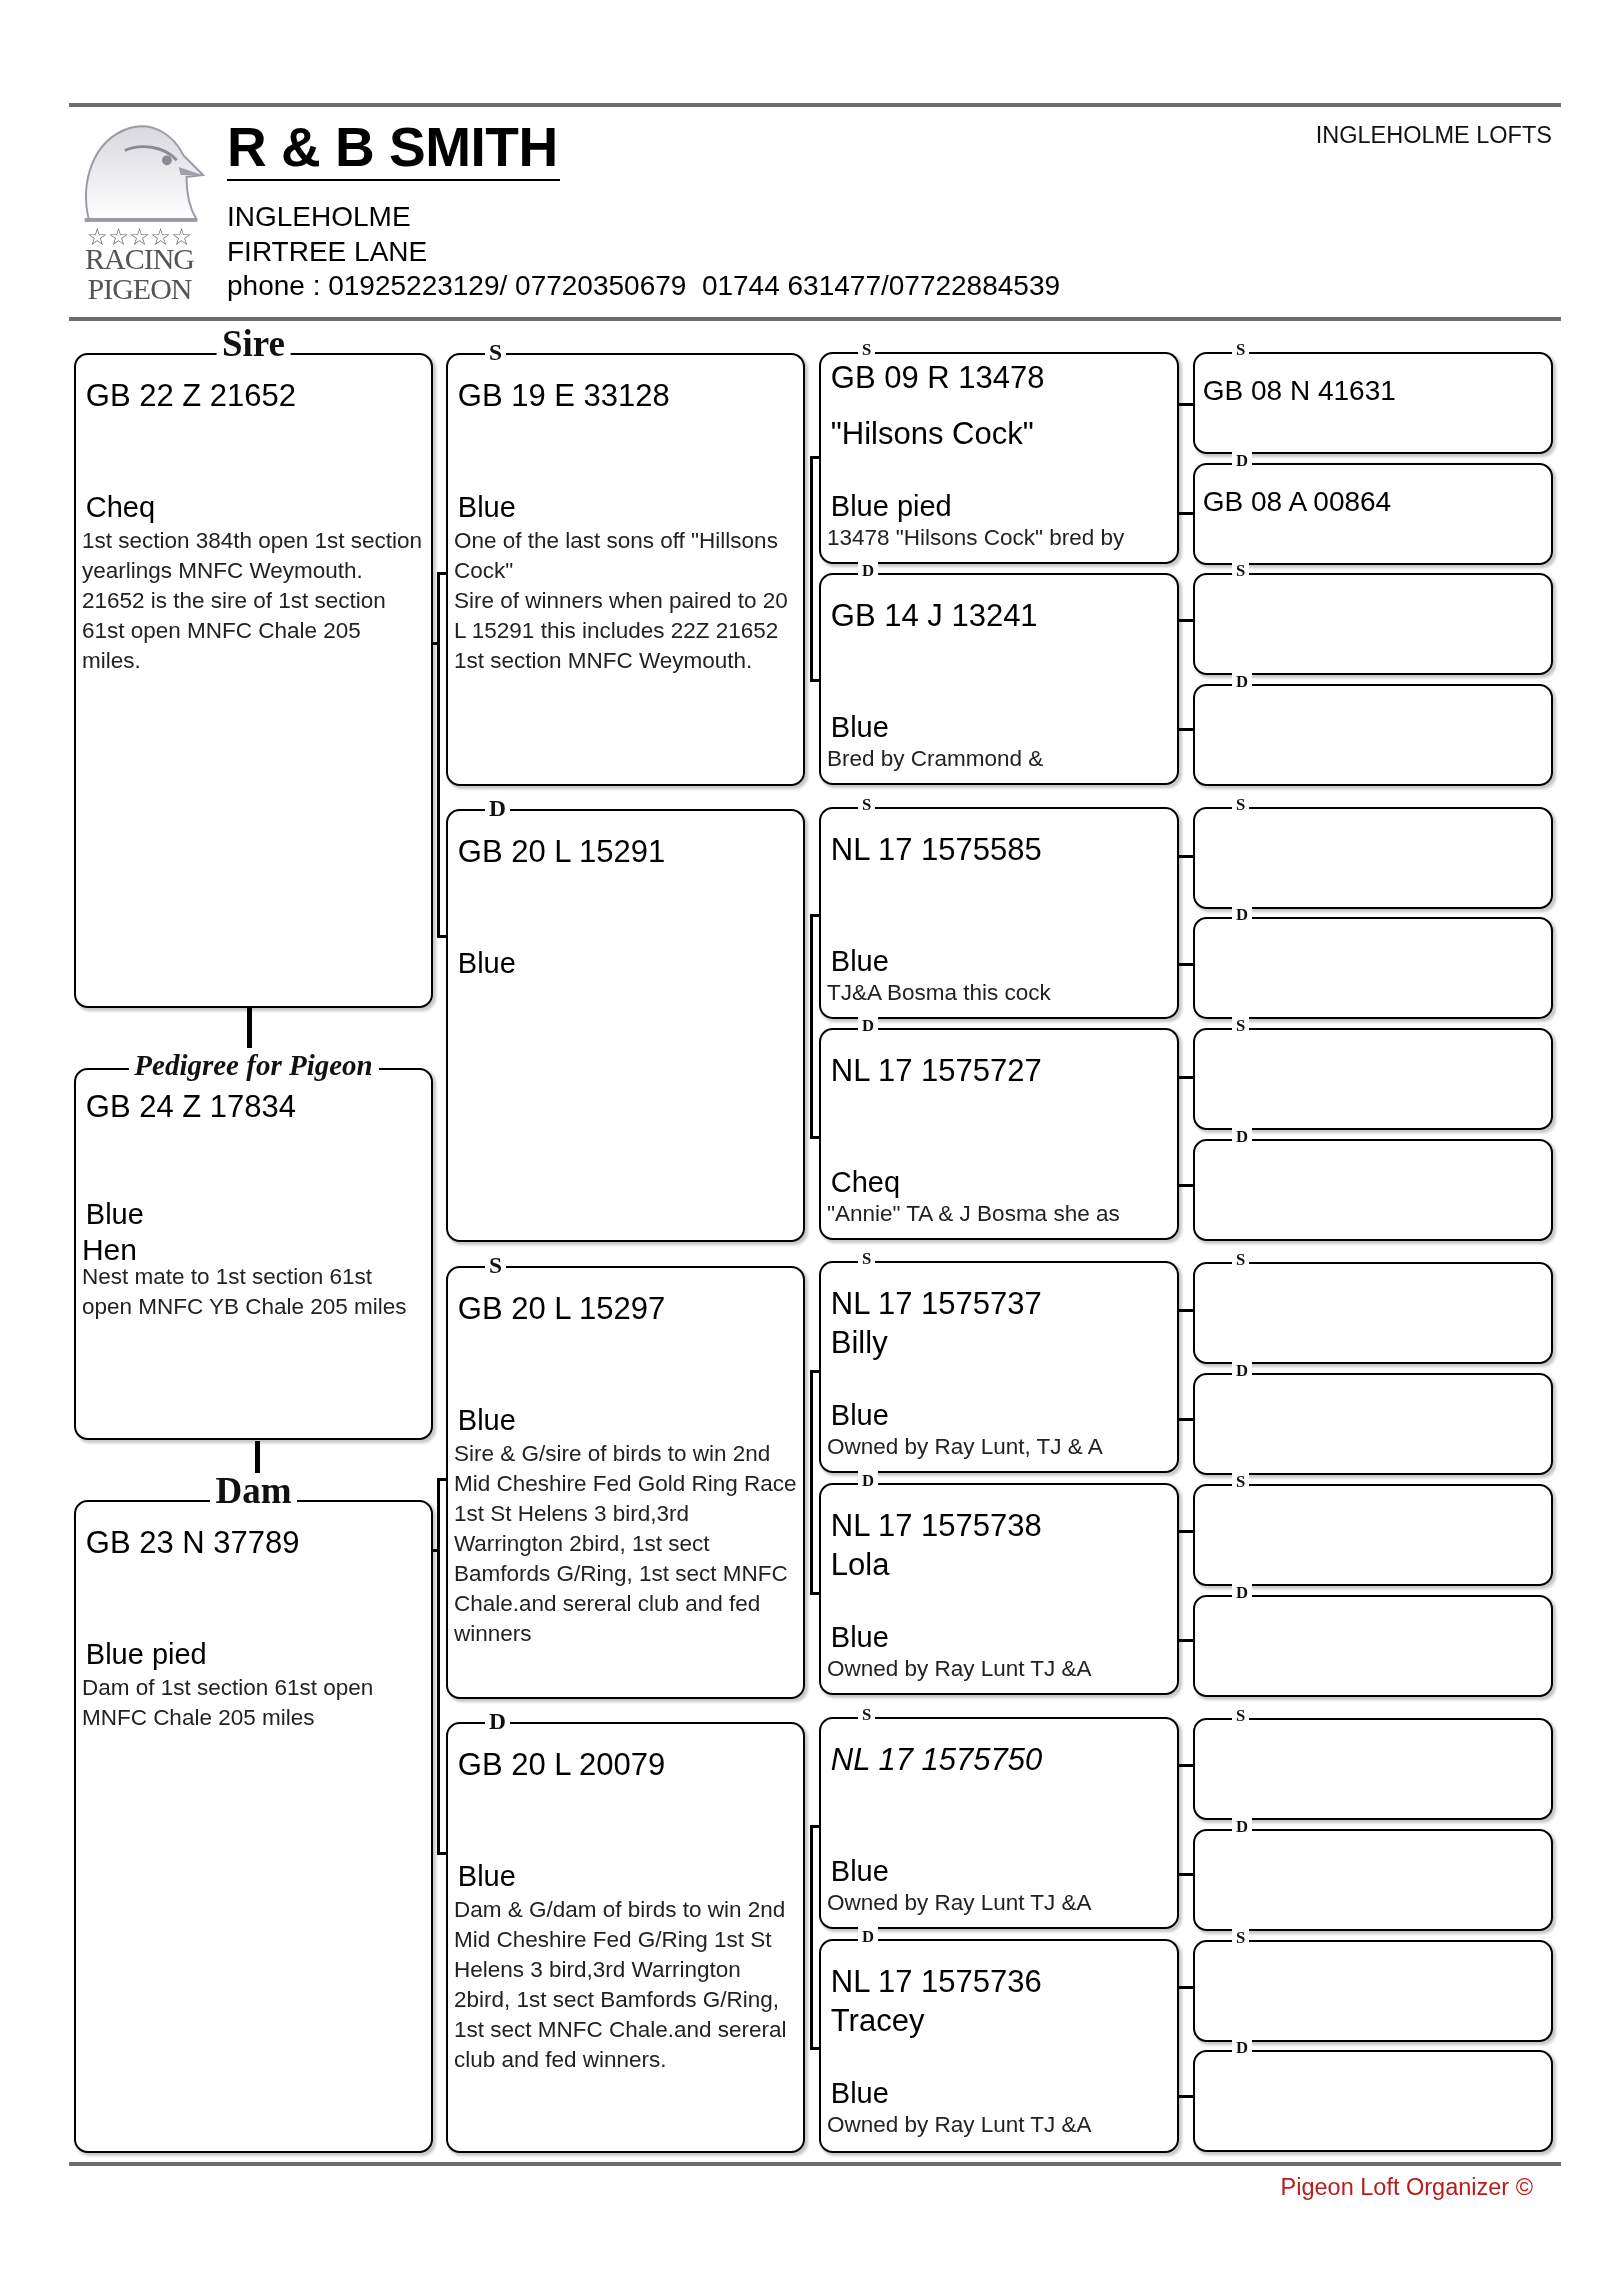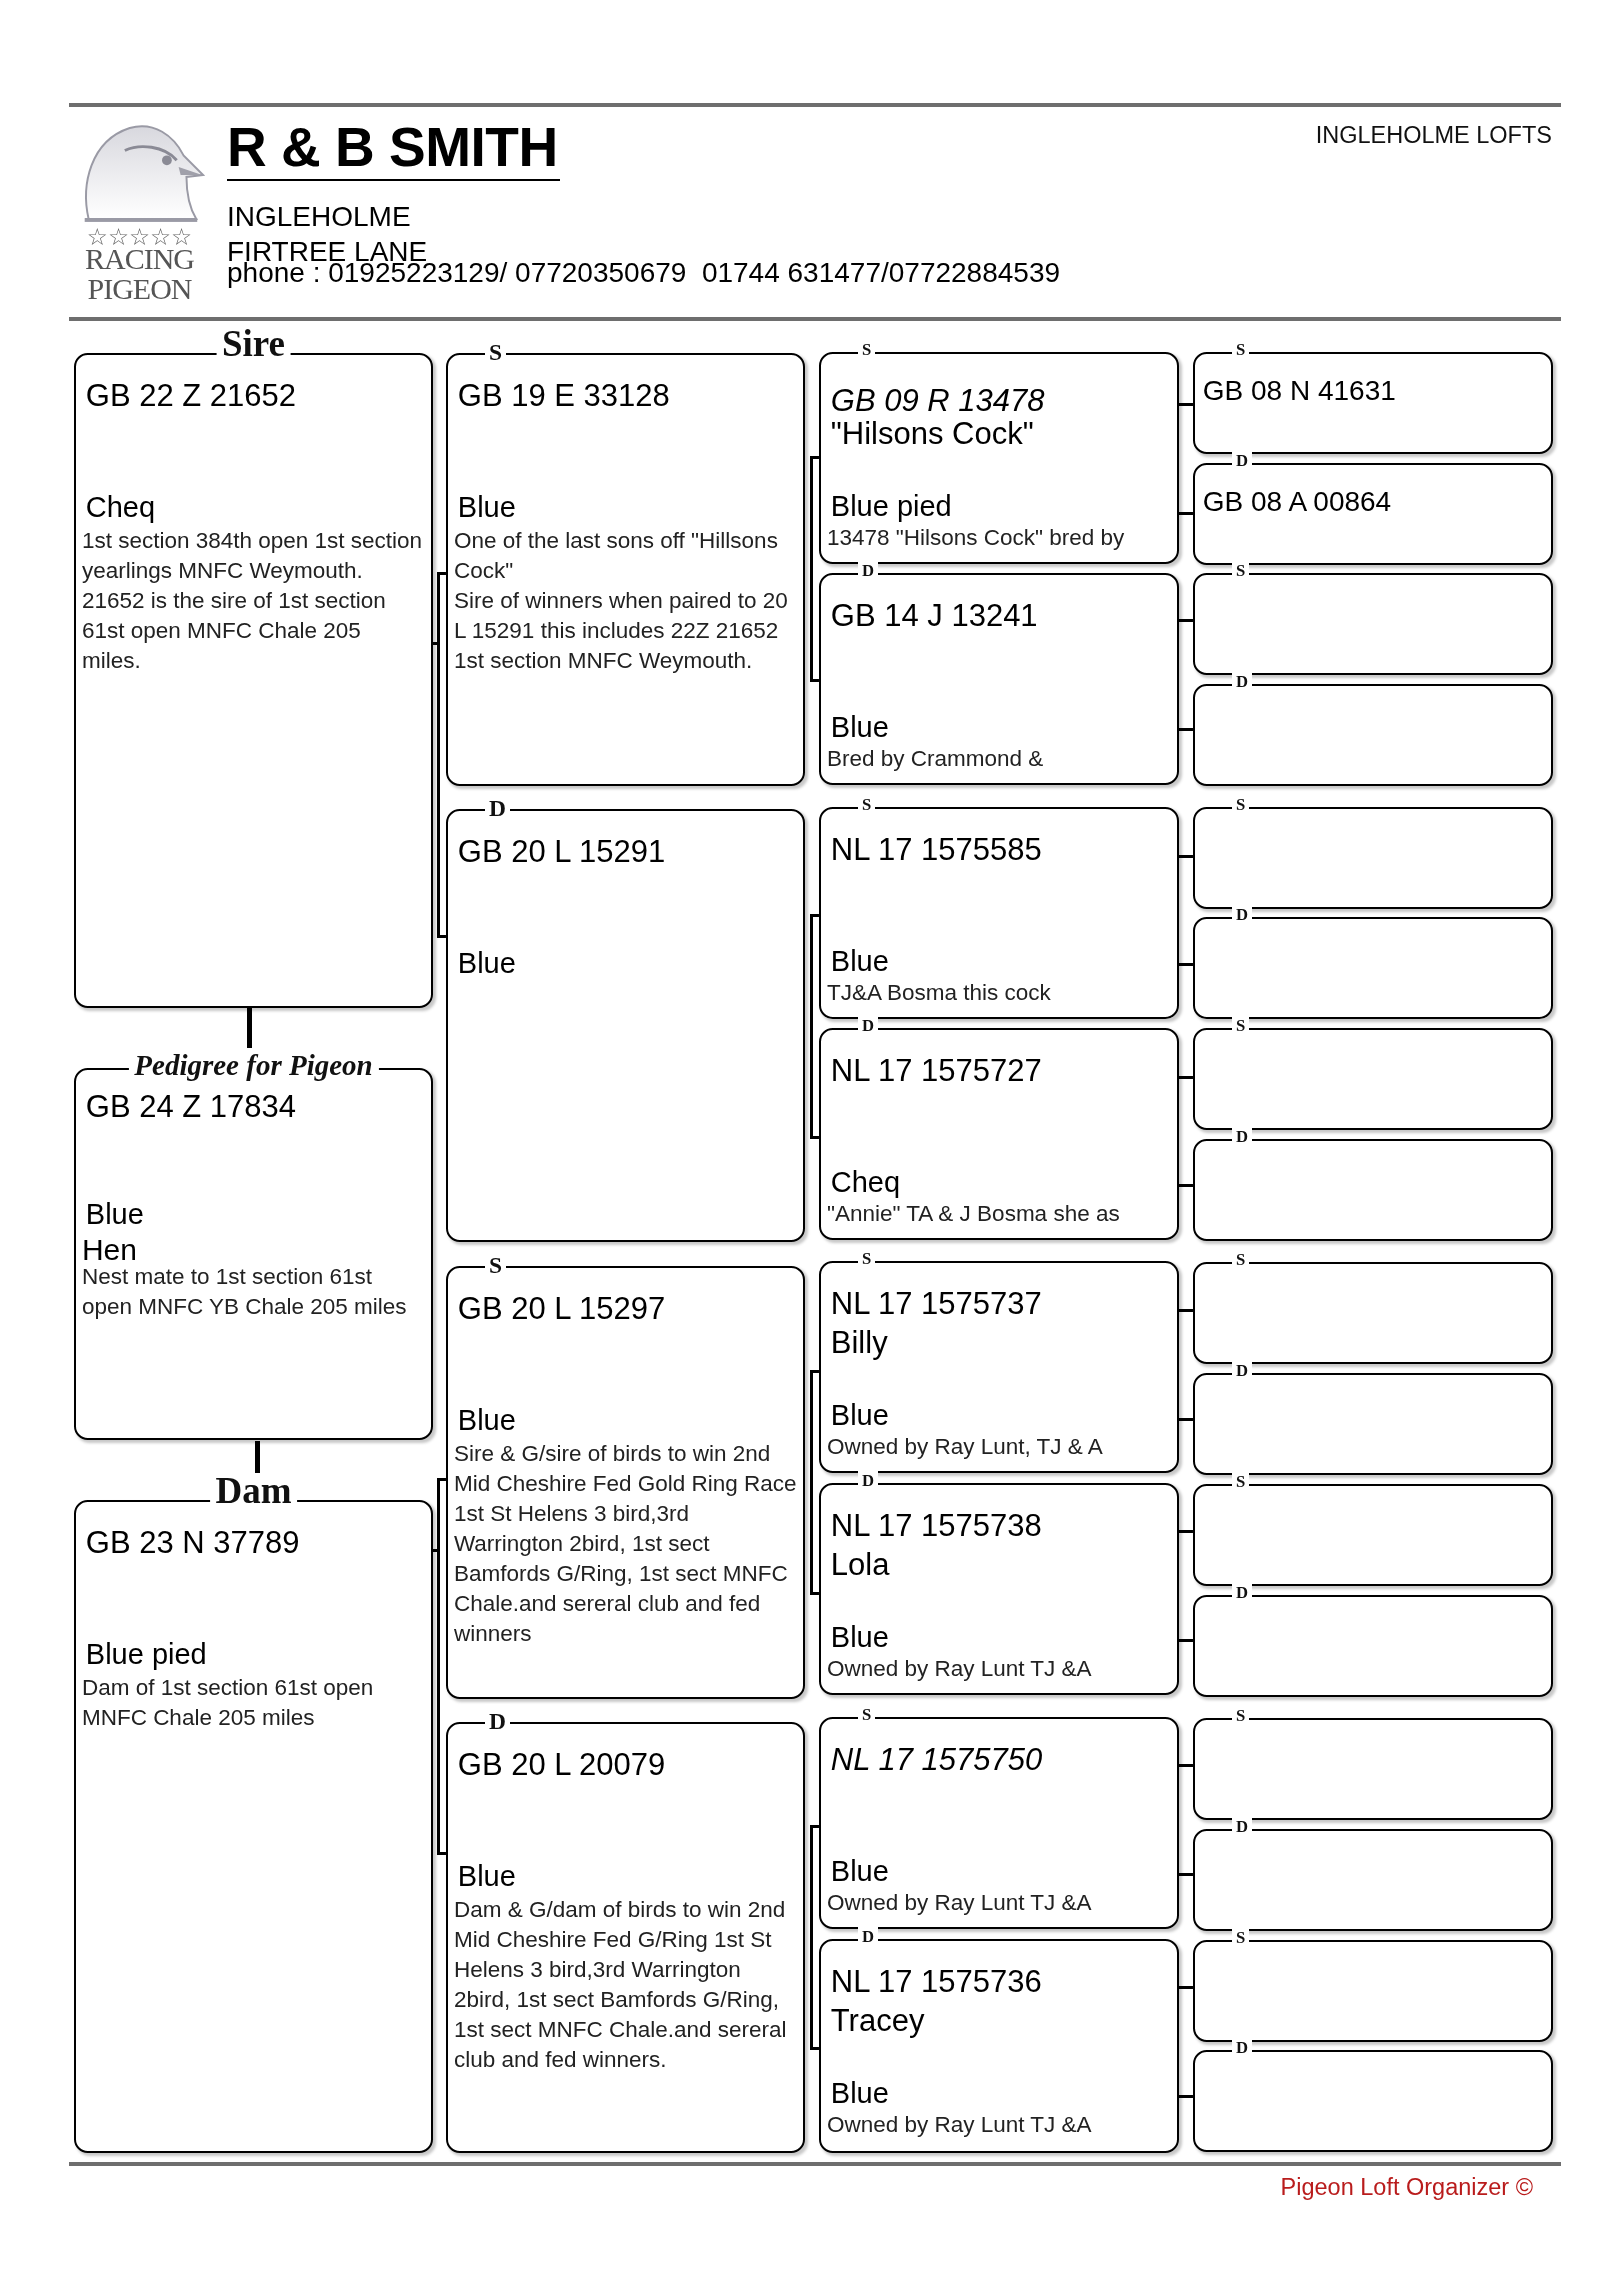--- a/index.html
+++ b/index.html
@@ -46,21 +46,21 @@
     <rect x="14" y="104" width="115" height="4" fill="#9a9aa5"></rect>
   </svg>
   <div class="logo-text" style="top:106px;font-size:23.5px;letter-spacing:0px;color:#666;">☆☆☆☆☆</div>
   <div class="logo-text" style="top:127px;">RACING</div>
   <div class="logo-text" style="top:157px;">PIGEON</div>
 </div>
 
 <div class="title">R &amp; B SMITH</div>
 <div class="addr" style="top:200px;">INGLEHOLME</div>
 <div class="addr" style="top:235px;">FIRTREE LANE</div>
-<div class="addr" style="top:256px;white-space:pre;text-align:center;">phone : 01925223129/ 07720350679  01744 631477/07722884539</div>
+<div class="addr" style="top:269px;white-space:pre;text-align:center;">phone : 01925223129/ 07720350679  01744 631477/07722884539</div>
 <div class="loft">INGLEHOLME LOFTS</div>
 
 <div class="rule" style="top:317px;"></div>
 
 <div class="box" style="left:74px;top:353px;width:359px;height:655px;">
   <div class="legend big" style="left:50%;transform:translateX(-50%);">Sire</div>
   <div class="ring" style="top:21.6px;">GB 22 Z 21652</div>
   <div class="colour" style="top:135px;">Cheq</div>
   <div class="notes" style="top:171px;">1st section 384th open  1st section yearlings MNFC Weymouth. 21652 is the sire of 1st section 61st open MNFC Chale 205 miles.</div>
 </div>
@@ -126,21 +126,21 @@
 <div class="hline" style="left:810px;top:1136px;width:9.8px;"></div>
 <div class="vline" style="left:810px;top:1370px;height:223px;"></div>
 <div class="hline" style="left:810px;top:1370px;width:9.8px;"></div>
 <div class="hline" style="left:810px;top:1592px;width:9.8px;"></div>
 <div class="vline" style="left:810px;top:1825px;height:223px;"></div>
 <div class="hline" style="left:810px;top:1825px;width:9.8px;"></div>
 <div class="hline" style="left:810px;top:2047px;width:9.8px;"></div>
 
 <div class="box" style="left:819px;top:352px;width:360px;height:212px;">
   <div class="legend xs">S</div>
-  <div class="ring" style="top:28px;font-style:italic;">GB 09 R 13478</div>
+  <div class="ring" style="top:5px;">GB 09 R 13478</div>
   <div class="name" style="top:61px;">"Hilsons Cock"</div>
   <div class="colour" style="top:135px;">Blue pied</div>
   <div class="notes" style="top:169px;white-space:nowrap;overflow:hidden;">13478 "Hilsons Cock" bred by</div>
 </div>
 <div class="box" style="left:819px;top:573px;width:360px;height:212px;">
   <div class="legend xs">D</div>
   <div class="ring" style="top:21.6px;">GB 14 J 13241</div>
   <div class="name" style="top:61px;"></div>
   <div class="colour" style="top:135px;">Blue</div>
   <div class="notes" style="top:169px;white-space:nowrap;overflow:hidden;">Bred by Crammond &amp;</div>

